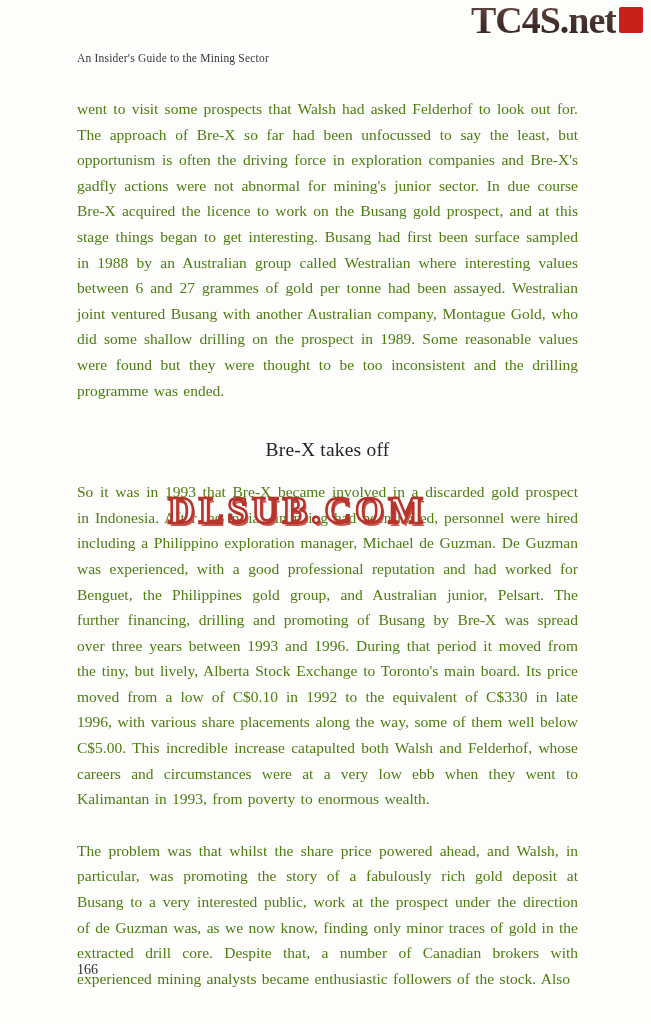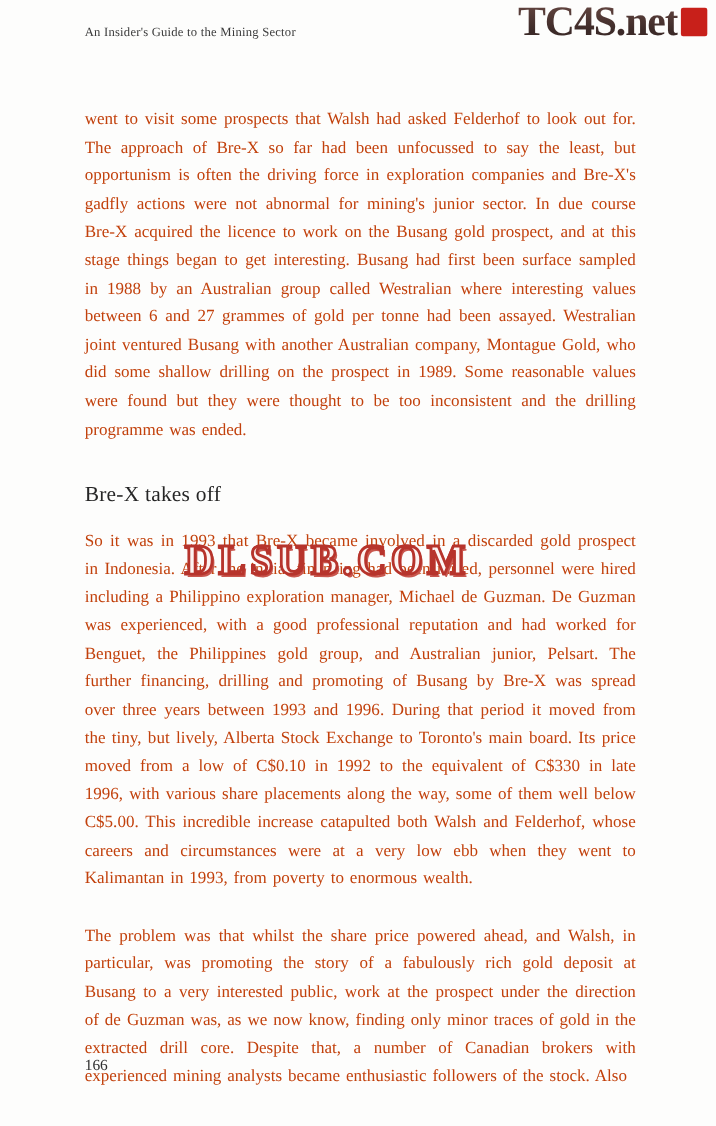--- a/index.html
+++ b/index.html
@@ -41,48 +41,49 @@
     display: inline-block;
     width: 24px;
     height: 26px;
     margin-left: 3px;
     background: #c8201a;
     border-radius: 2px;
   }
   
   .running-header {
     position: absolute;
-    top: 24px;
+    top: 52px;
     left: 77px;
     font-size: 11.5px;
     letter-spacing: 0.2px;
     color: #3a3a3a;
     text-align: center;
   }
   
   .content {
     position: absolute;
     top: 96px;
     left: 77px;
     width: 501px;
   }
   .content p {
     margin: 0 0 26px 0;
     font-size: 15.5px;
     line-height: 25.6px;
     text-align: justify;
     word-spacing: 1.5px;
-    color: #c2410c;
+    color: #4d7c0f;
   }
   .section-heading {
     margin: 36px 0 18px 0;
     font-size: 19.5px;
     font-weight: normal;
     color: #262626;
     letter-spacing: 0.2px;
+    text-align: center;
   }
   
   .wm-mid {
     position: absolute;
     top: 488px;
     left: 168px;
     font-family: "Liberation Serif", serif;
     font-weight: bold;
     font-size: 37px;
     letter-spacing: 4px;

